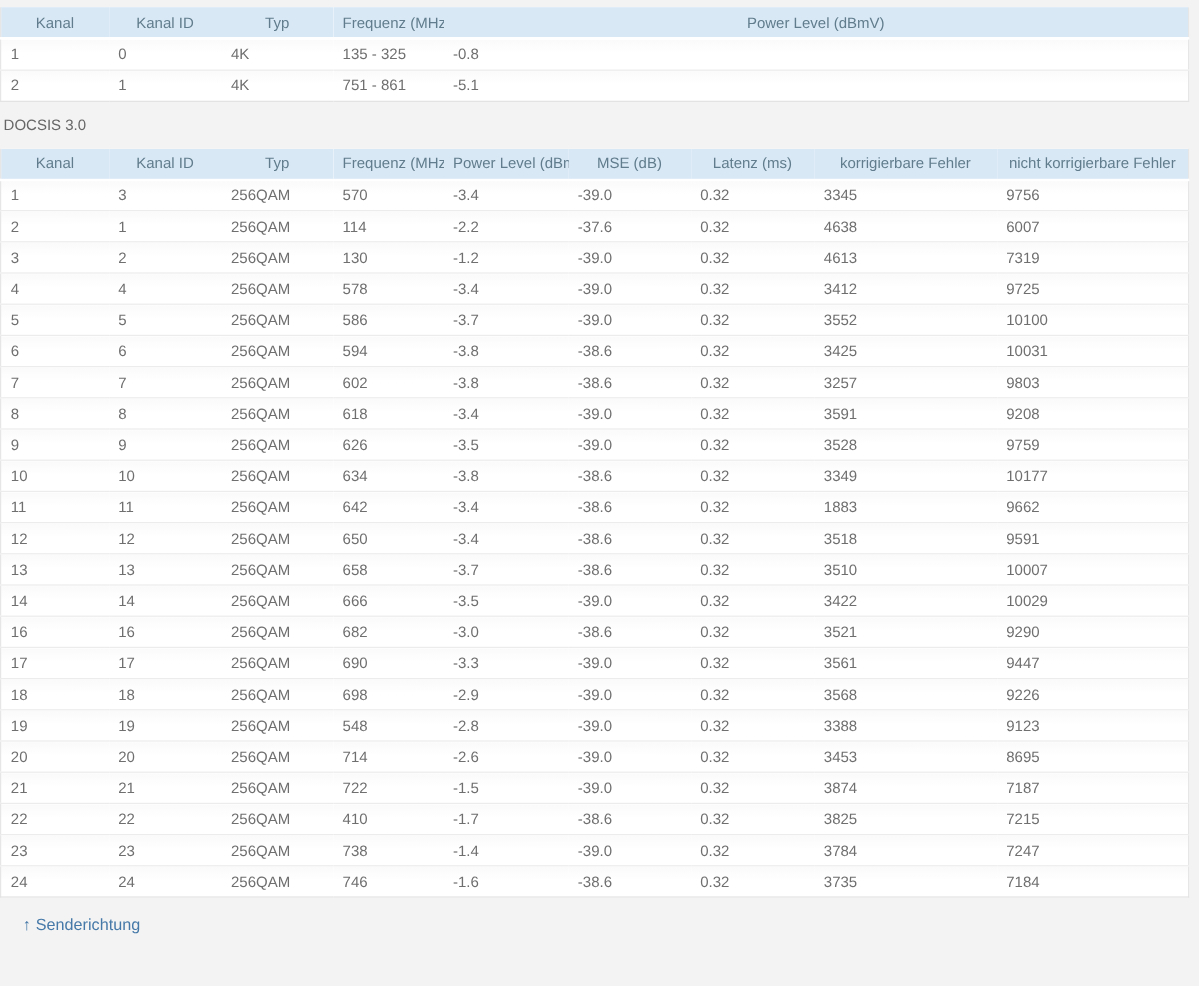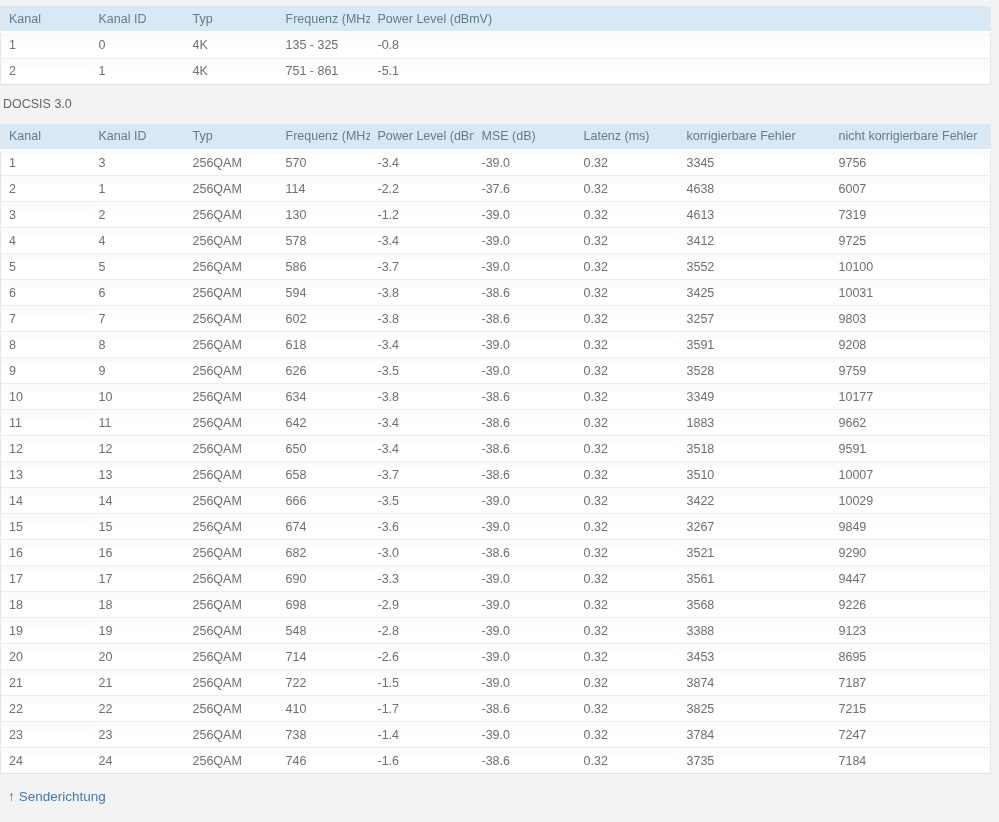--- a/index.html
+++ b/index.html
@@ -24,21 +24,21 @@
     background: #ffffff;
     border-left: 1px solid #e6e6e6;
     border-right: 1px solid #e6e6e6;
     border-bottom: 1px solid #e3e3e3;
   }
   table.data-table th {
     background: #d9e8f5;
     color: #617d8d;
     font-weight: 400;
     font-size: 12.5px;
-    text-align: left;
+    text-align: center;
     height: 26px;
     padding: 0 8px;
     border-bottom: 2px solid #ffffff;
     white-space: nowrap;
     overflow: hidden;
   }
   table.data-table td {
     color: #6f6f6f;
     font-size: 12.5px;
     height: 26px;
@@ -51,21 +51,21 @@
   table.data-table tbody tr:first-child td {
     border-top: none;
   }
   .section-label {
     color: #666666;
     font-size: 12.5px;
     padding: 12px 8px 13px 3px;
   }
   .footer-link {
     display: inline-block;
-    margin: 15px 0 0 8px;
+    margin: 15px 0 0 19px;
     color: #4679a8;
     font-size: 13.5px;
     text-decoration: none;
     cursor: pointer;
   }
   .footer-link .arrow {
     margin-right: 4px;
   }
 </style>
 </head>
@@ -284,31 +284,20 @@
           <td>14</td>
           <td>256QAM</td>
           <td>666</td>
           <td>-3.5</td>
           <td>-39.0</td>
           <td>0.32</td>
           <td>3422</td>
           <td>10029</td>
         </tr>
         <tr>
-          <td>15</td>
-          <td>15</td>
-          <td>256QAM</td>
-          <td>674</td>
-          <td>-3.6</td>
-          <td>-39.0</td>
-          <td>0.32</td>
-          <td>3267</td>
-          <td>9849</td>
-        </tr>
-        <tr>
           <td>16</td>
           <td>16</td>
           <td>256QAM</td>
           <td>682</td>
           <td>-3.0</td>
           <td>-38.6</td>
           <td>0.32</td>
           <td>3521</td>
           <td>9290</td>
         </tr>

